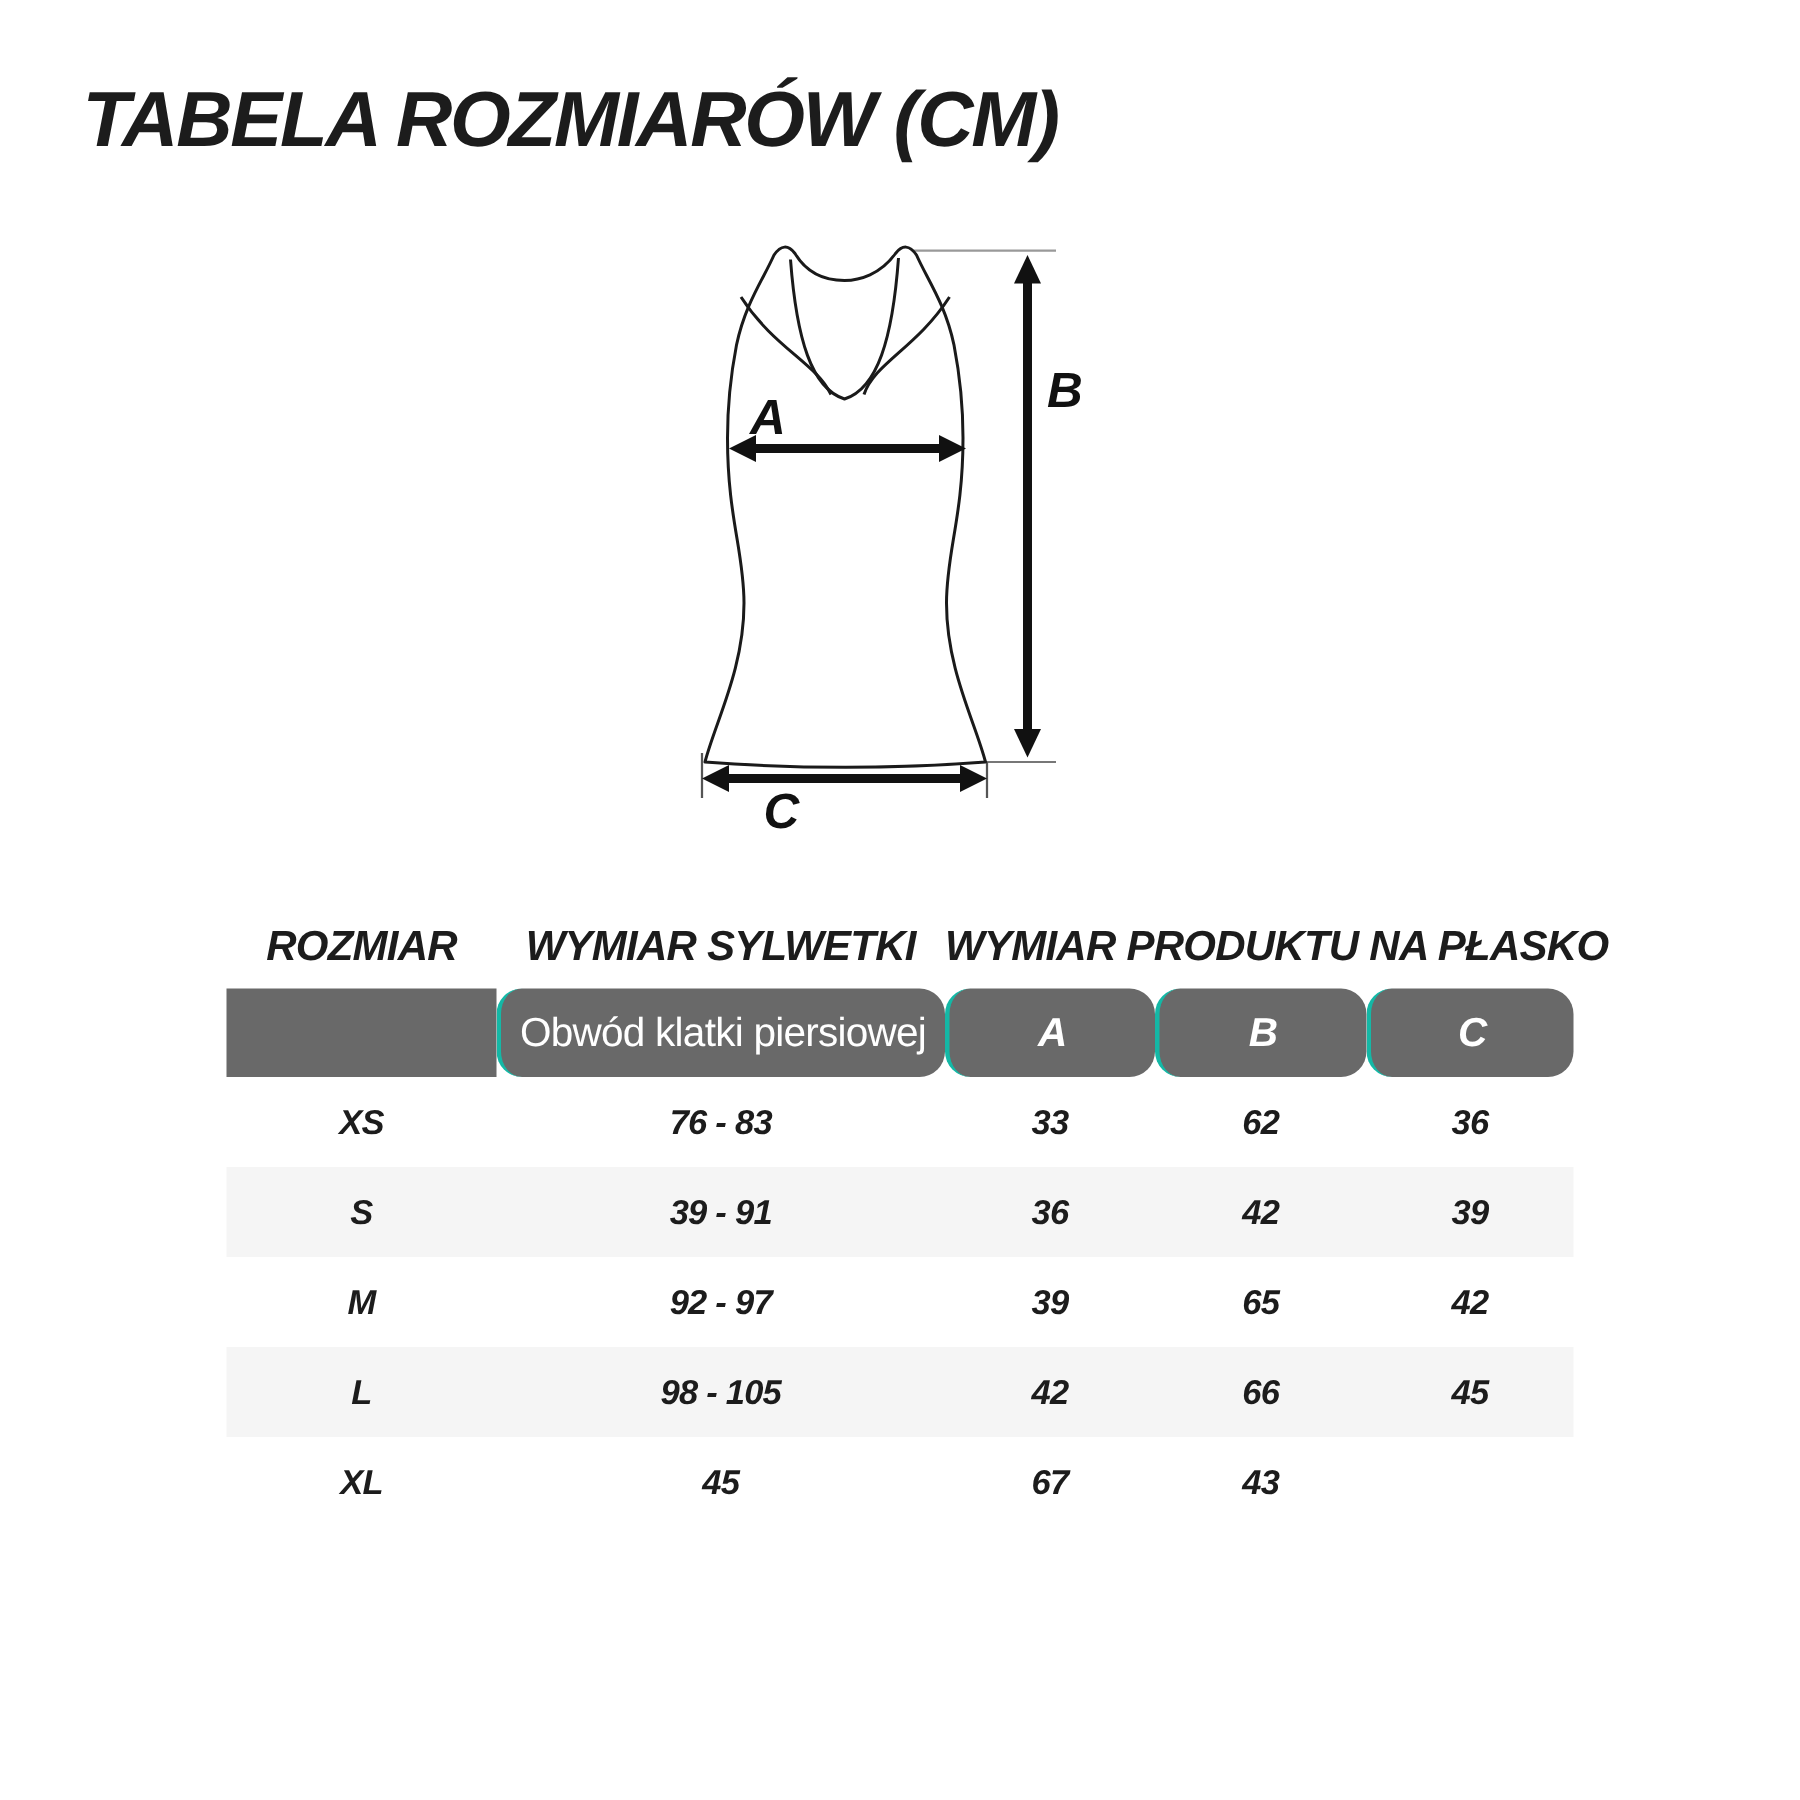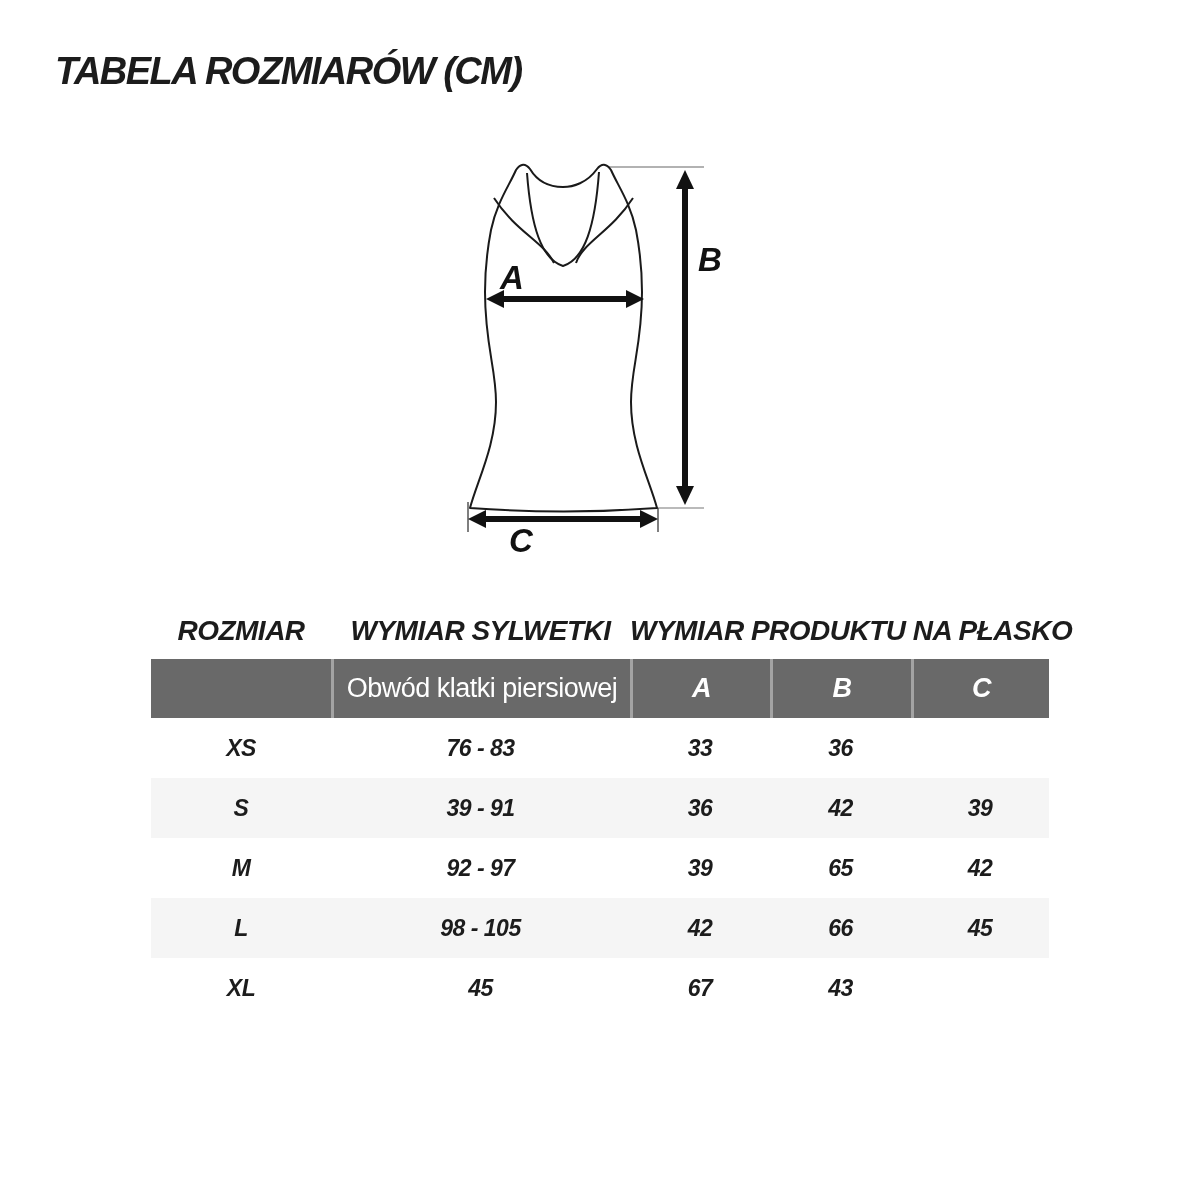--- a/index.html
+++ b/index.html
@@ -3,21 +3,21 @@
 <meta charset="utf-8">
 <style>
   html, body { margin:0; padding:0; }
   body {
     width:1200px; height:1200px; position:relative; overflow:hidden;
     background:#ffffff; color:var(--text, #1c1c1c);
     font-family:"Liberation Sans","DejaVu Sans",sans-serif;
   }
   .title {
     position:absolute; left:55px; top:50px;
-    font-size:38px; font-weight:700; font-style:italic;
+    font-size:52px; font-weight:700; font-style:italic;
     letter-spacing:-1.5px; white-space:nowrap;
   }
   .diagram { position:absolute; left:420px; top:140px; width:330px; height:450px; }
   .diagram text {
     font-family:"Liberation Sans","DejaVu Sans",sans-serif;
     font-style:italic; font-weight:700; font-size:33px; fill:#111111;
   }
   
   .group-row {
     position:absolute; left:151px; top:606px; width:898px; height:50px;
@@ -29,21 +29,21 @@
   }
   .header-row {
     position:absolute; left:151px; top:659px; width:898px; height:59px;
     display:grid; grid-template-columns:180px 299px 140px 141px 138px;
   }
   .header-cell {
     background:var(--header-bg, #696969); color:var(--header-text, #ffffff);
     display:flex; align-items:center; justify-content:center;
     font-size:27px; letter-spacing:-0.5px; box-sizing:border-box; white-space:nowrap;
   }
-  .header-cell + .header-cell { border-left:3px solid #a3a3a3; }
+  .header-cell + .header-cell { border-left:3px solid #14b8a6;border-radius:17px; }
   .header-cell.letter { font-style:italic; font-weight:700; }
   .rows { position:absolute; left:151px; top:718px; width:898px; }
   .row {
     display:grid; grid-template-columns:180px 299px 140px 141px 138px; height:60px;text-align:center;
   }
   .row.alt { background:var(--alt-row-bg, #f5f5f5); }
   .row span {
     display:flex; align-items:center; justify-content:center;
     font-style:italic; font-weight:700; font-size:23px; letter-spacing:-0.5px;
     white-space:nowrap;
@@ -113,20 +113,21 @@
   <div class="header-cell letter">A</div>
   <div class="header-cell letter">B</div>
   <div class="header-cell letter">C</div>
 </div>
 
 <div class="rows">
   <div class="row">
     <span>XS</span>
     <span>76 - 83</span>
     <span>33</span>
+    <span>62</span>
     <span>36</span>
   </div>
   <div class="row alt">
     <span>S</span>
     <span>39 - 91</span>
     <span>36</span>
     <span>42</span>
     <span>39</span>
   </div>
   <div class="row">

